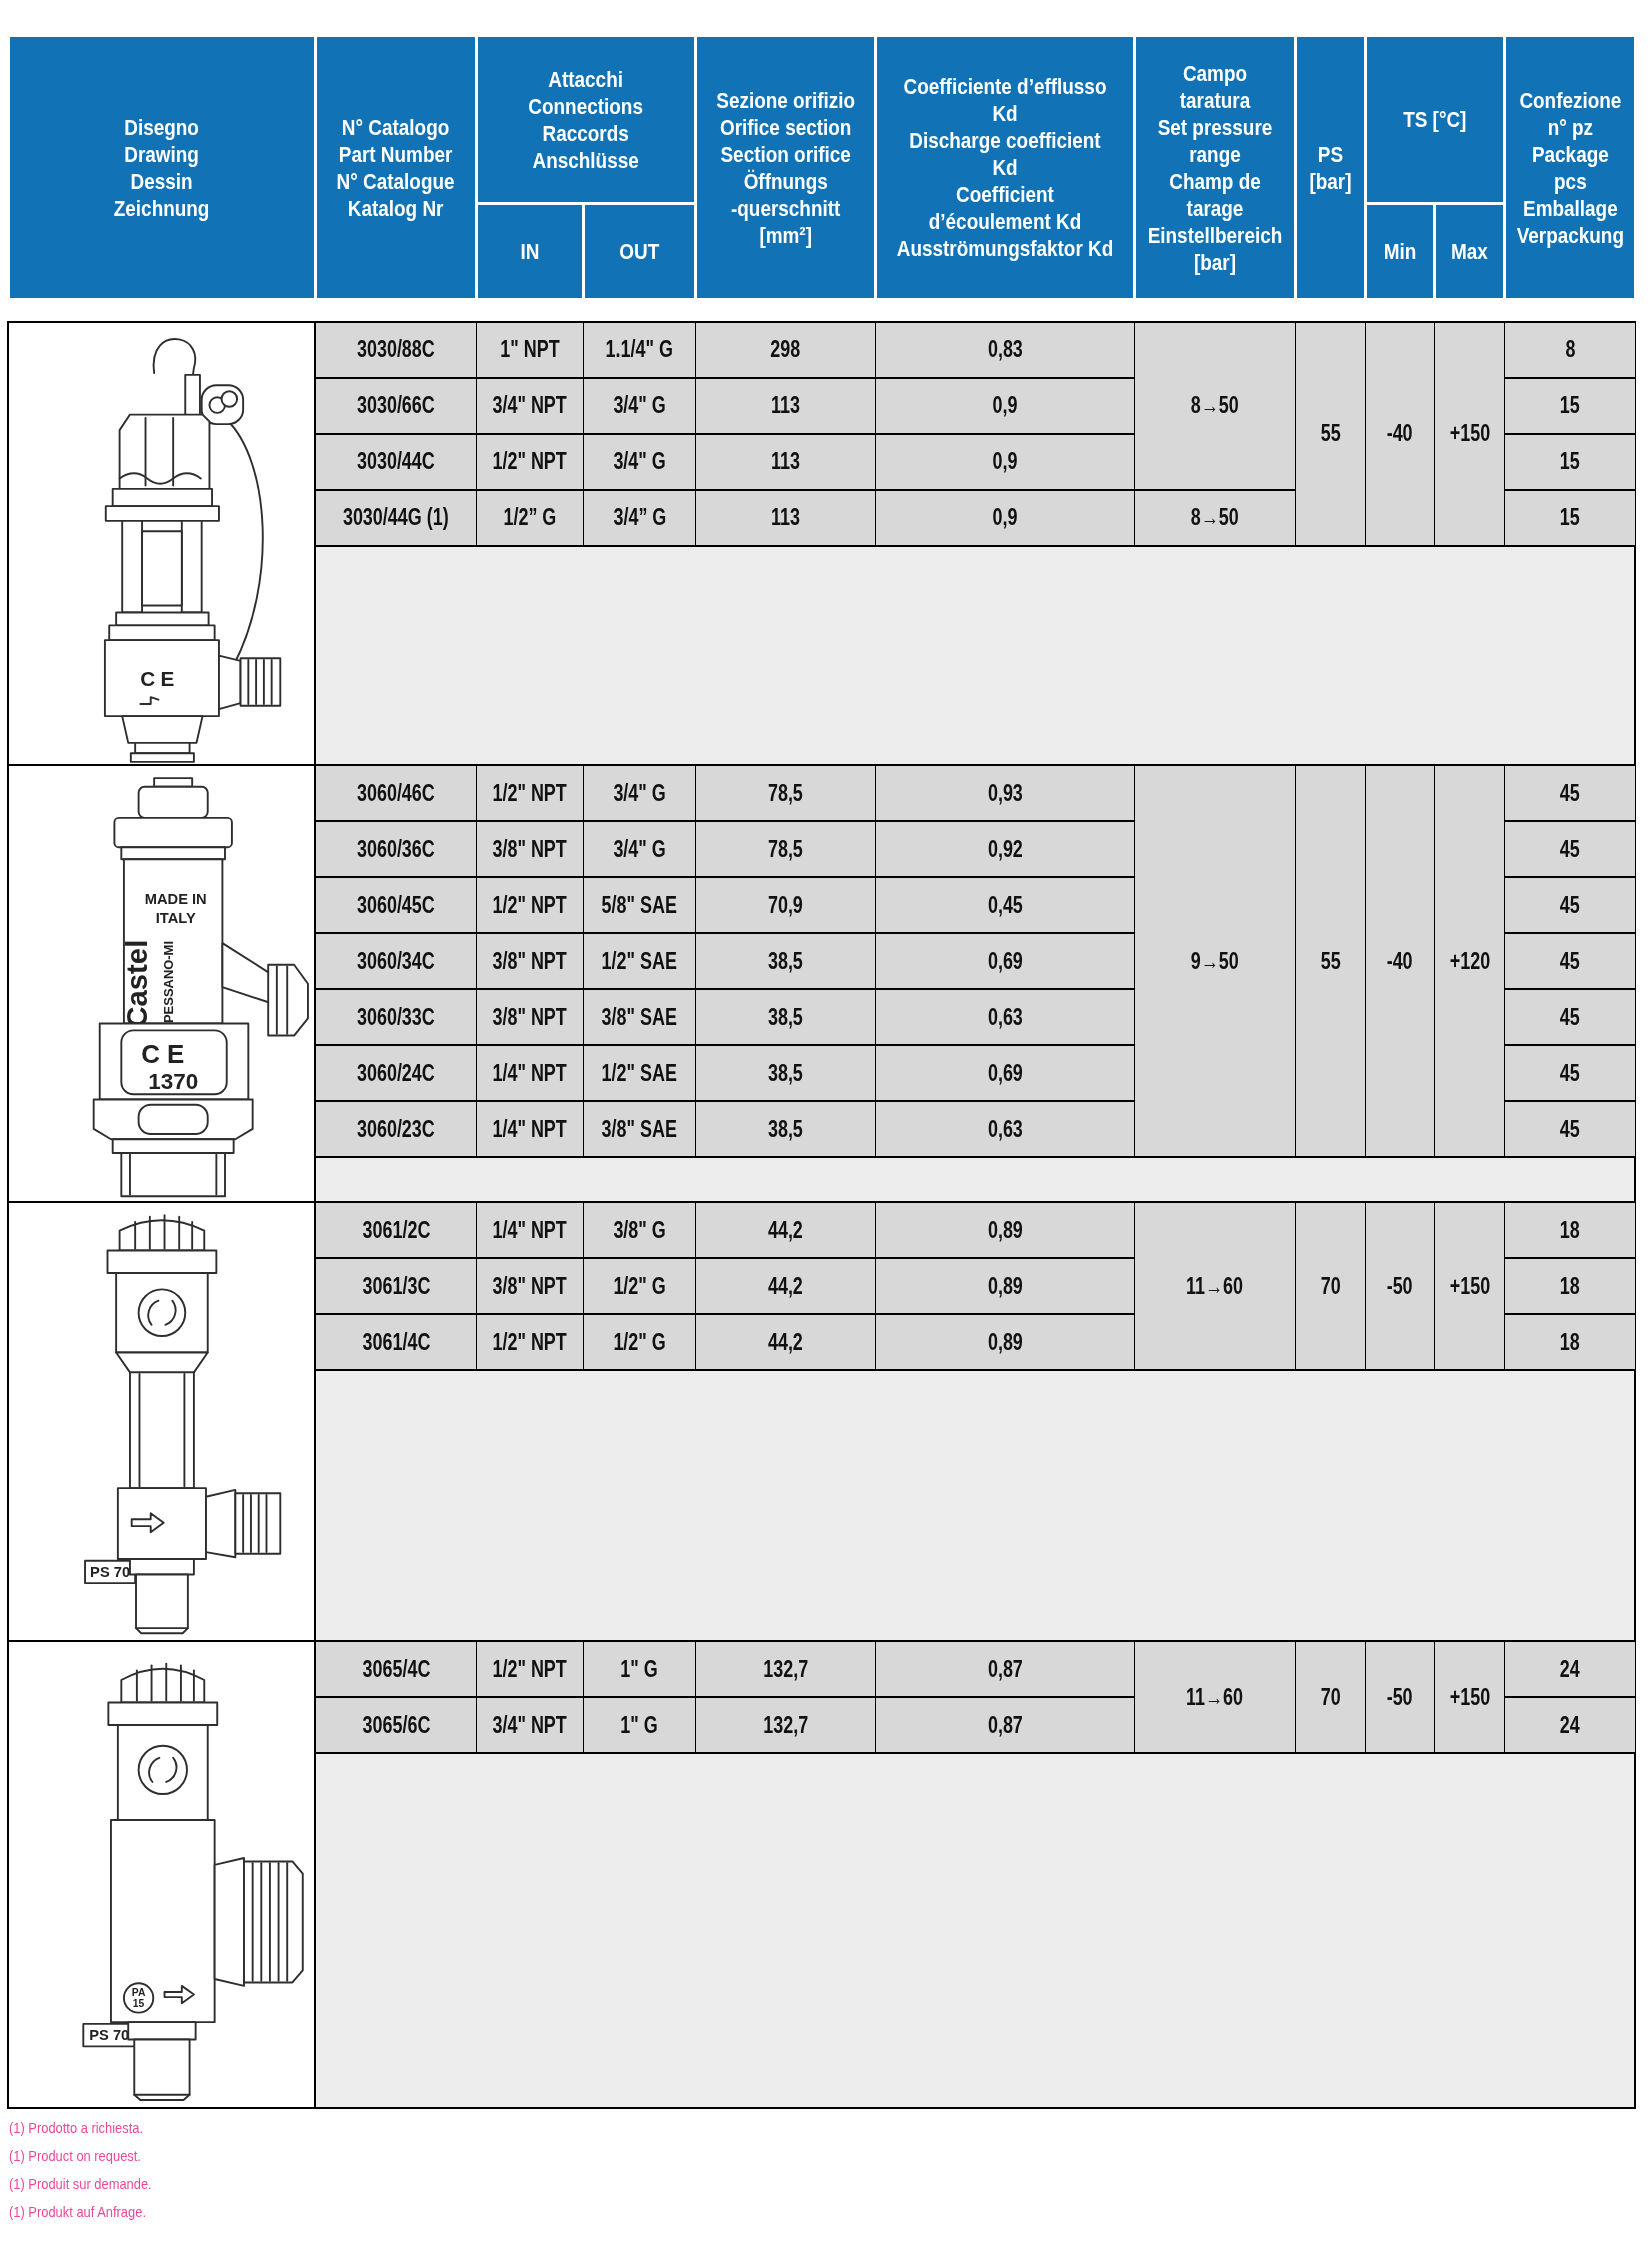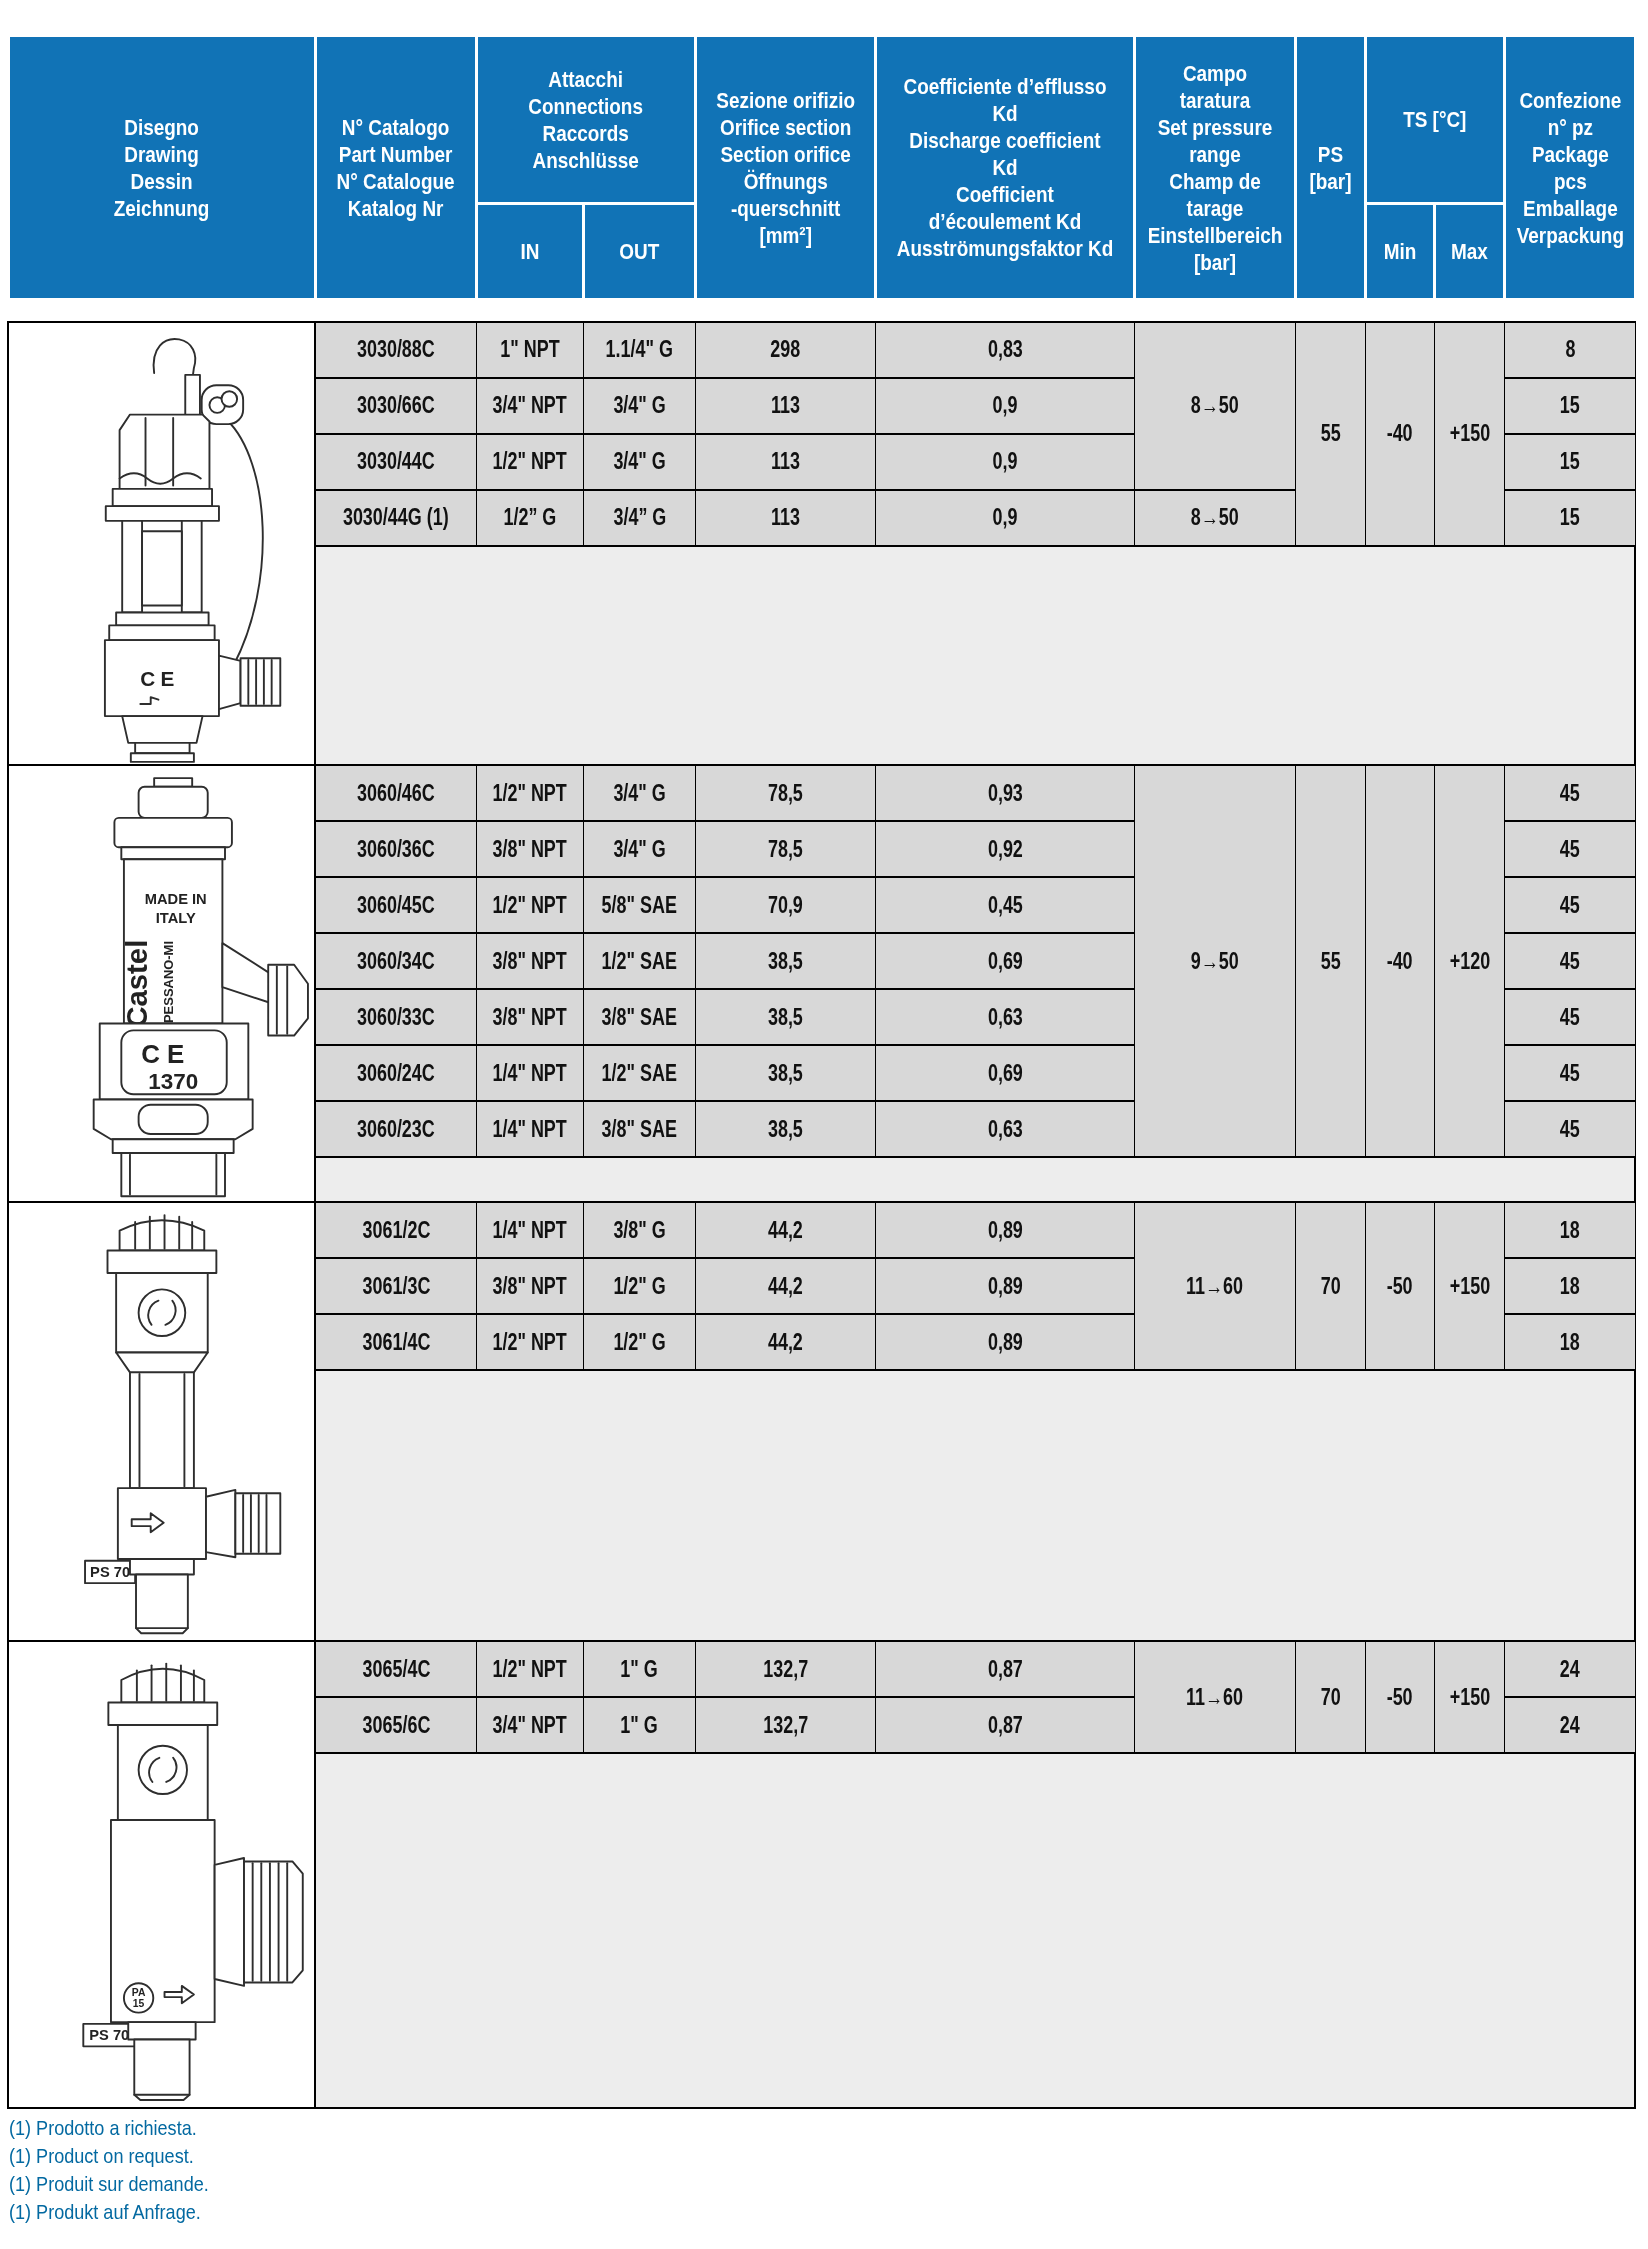--- a/index.html
+++ b/index.html
@@ -38,21 +38,21 @@
   td.ext{
     background:#ededed;border:2.6px solid #000;padding:0;
   }
   tr.e1{height:219px;} tr.e2{height:45px;} tr.e3{height:271px;} tr.e4{height:354px;}
   td.dcell svg{display:block;width:100%;height:100%;}
   
   .ln{fill:none;stroke:#2e2e2e;stroke-width:2.2;stroke-linejoin:round;stroke-linecap:round;}
   .lnf{fill:#ffffff;stroke:#2e2e2e;stroke-width:2.2;stroke-linejoin:round;}
   .svgt{fill:#222;font-family:"Liberation Sans",sans-serif;}
   
-  .footnotes{position:absolute;left:8.6px;top:2114px;font-size:21px;line-height:28px;color:#0369a1;}
+  .footnotes{position:absolute;left:8.6px;top:2114px;font-size:15px;line-height:28px;color:#ec4899;}
   .footnotes div{transform:scaleX(0.86);transform-origin:left center;white-space:nowrap;}
 </style>
 </head>
 <body>
 
 <table class="main">
   <colgroup>
     <col style="width:307px">
       <col style="width:161px">
       <col style="width:107px">

